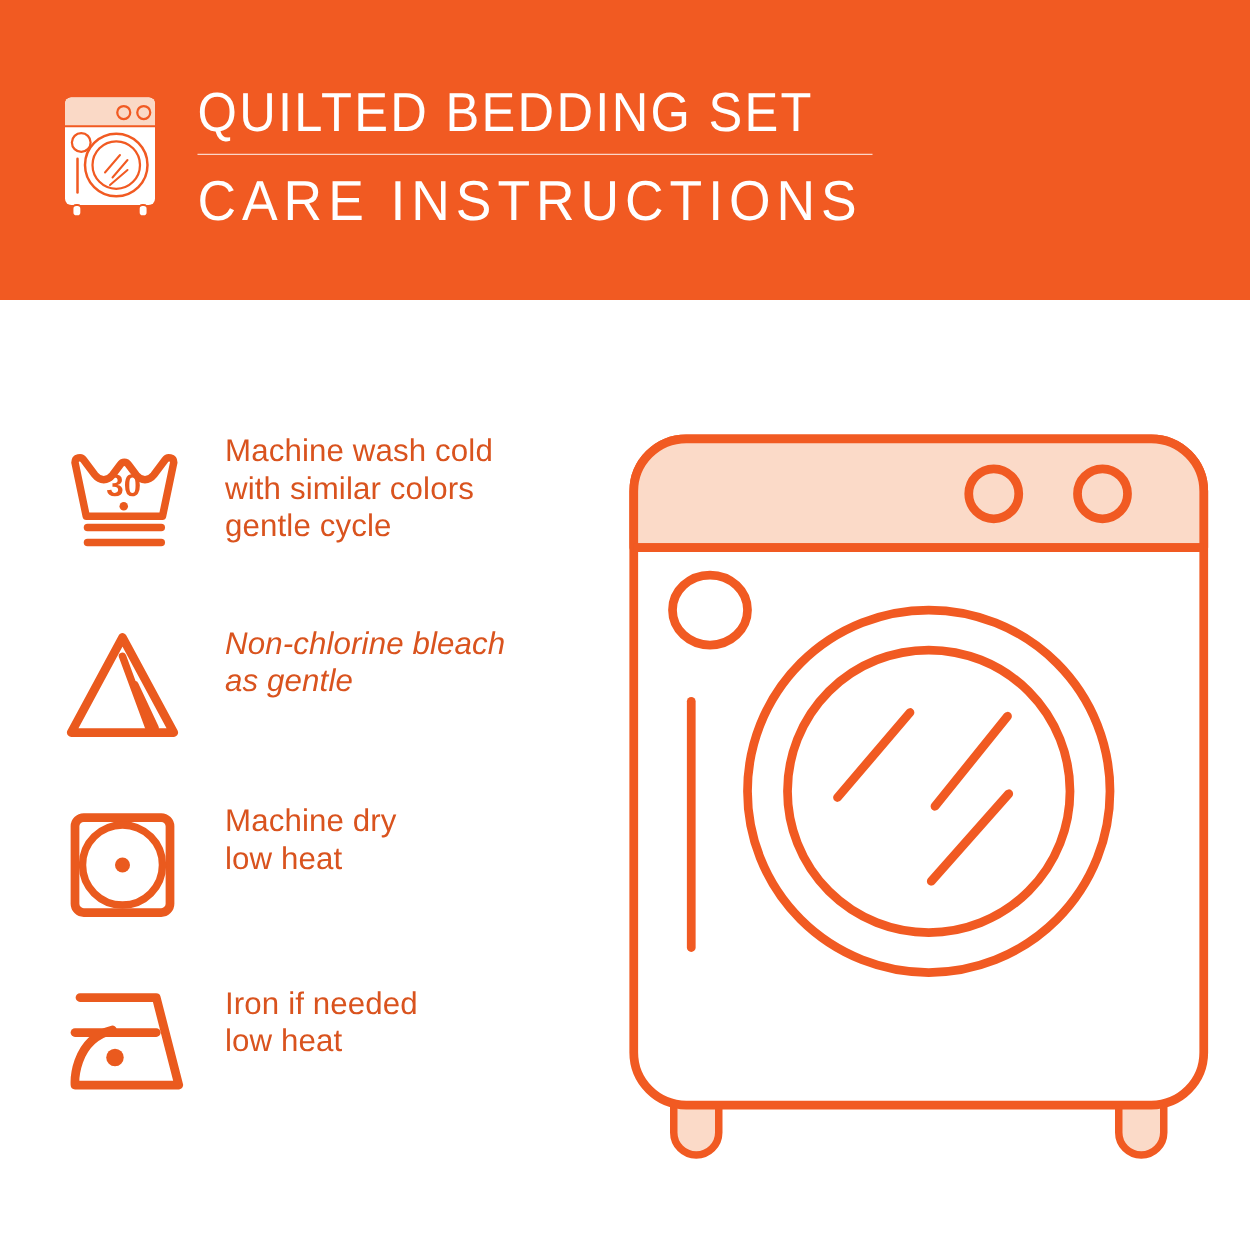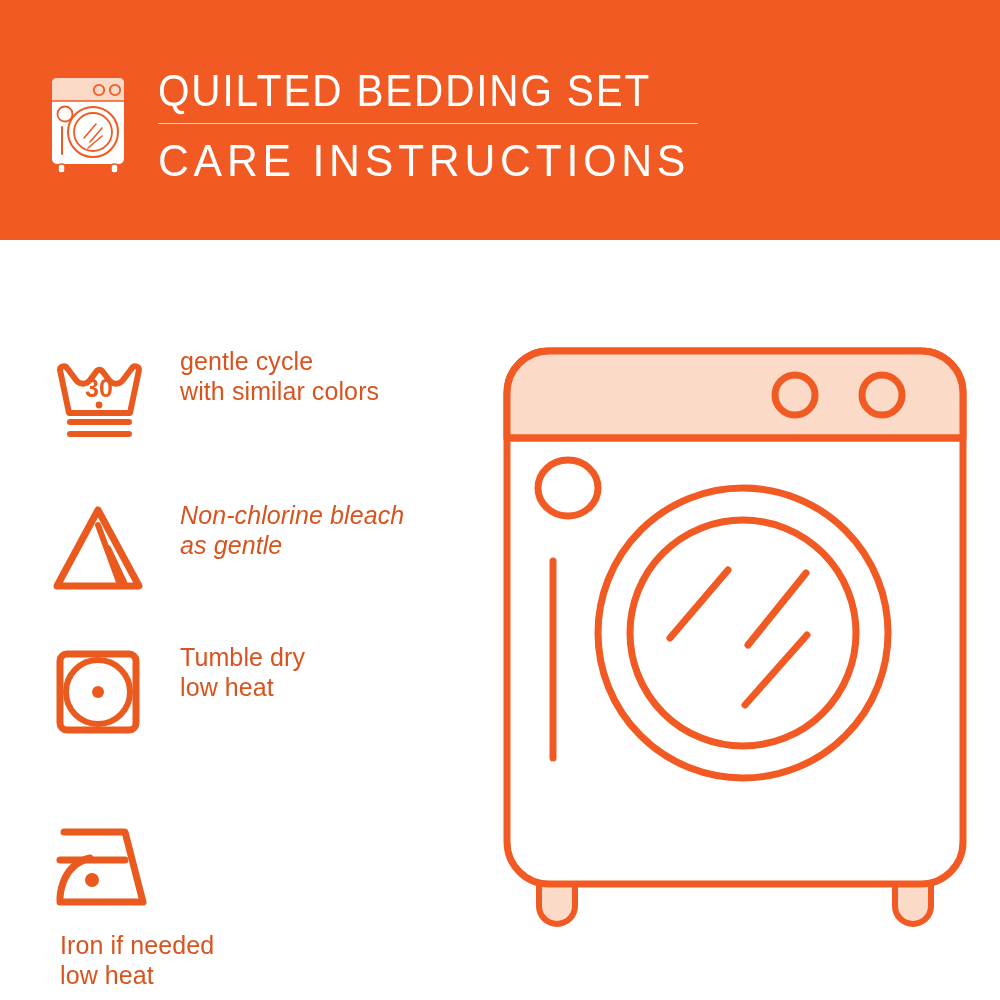--- a/index.html
+++ b/index.html
@@ -73,21 +73,21 @@
     line-height:30px;
     font-weight:400;
     letter-spacing:0.1px;
     padding-top:2px;
   }
   .care-text .ln{display:block;white-space:nowrap;}
 
   #row-0{top:104px;}
   #row-1{top:258px;font-style:italic;}
   #row-2{top:400px;}
-  #row-3{top:568px;flex-direction:column;}
+  #row-3{top:546px;}
 
   
   .machine{
     position:absolute;left:495px;top:333px;width:480px;height:600px;
   }
   svg{display:block;}
 </style>
 </head>
 <body>
 
@@ -139,22 +139,23 @@
 
           <text x="53" y="53" font-family="'Liberation Sans',sans-serif" font-size="25" font-weight="700" fill="#EA5A1E" text-anchor="middle">30</text>
 
           <circle cx="53" cy="61" r="3.4" fill="#EA5A1E"></circle>
 
           <line x1="24" y1="78" x2="83" y2="78" stroke="#EA5A1E" stroke-width="6" stroke-linecap="round"></line>
           <line x1="24" y1="90" x2="83" y2="90" stroke="#EA5A1E" stroke-width="6" stroke-linecap="round"></line>
         </svg>
       </div>
       <div class="care-text">
+        <span class="ln">Machine wash cold</span>
+        <span class="ln">with similar colors</span>
         <span class="ln">gentle cycle</span>
-        <span class="ln">with similar colors</span>
       </div>
     </div>
 
     <div class="care-row" id="row-1">
       <div class="care-icon">
         <svg width="104" height="100" viewBox="0 0 104 100" fill="none">
           <path d="M52 12 L93 88 L11 88 Z" fill="#FFFFFF" stroke="#EA5A1E" stroke-width="7" stroke-linejoin="round"></path>
           <path d="M52 27 L73 84" stroke="#EA5A1E" stroke-width="6" stroke-linecap="round"></path>
           <path d="M62 50 L78 84" stroke="#EA5A1E" stroke-width="6" stroke-linecap="round"></path>
         </svg>
@@ -167,21 +168,21 @@
 
     <div class="care-row" id="row-2">
       <div class="care-icon">
         <svg width="104" height="104" viewBox="0 0 104 104" fill="none">
           <rect x="14" y="14" width="76" height="76" rx="7" fill="#FFFFFF" stroke="#EA5A1E" stroke-width="7"></rect>
           <circle cx="52" cy="52" r="32" fill="none" stroke="#EA5A1E" stroke-width="6"></circle>
           <circle cx="52" cy="52" r="6" fill="#EA5A1E"></circle>
         </svg>
       </div>
       <div class="care-text">
-        <span class="ln">Tumble dry</span>
+        <span class="ln">Machine dry</span>
         <span class="ln">low heat</span>
       </div>
     </div>
 
     <div class="care-row" id="row-3">
       <div class="care-icon">
         <svg width="110" height="96" viewBox="0 0 110 96" fill="none">
 
           <path d="M18 12 H79 L97 82 H14 C14 82 12 46 44 38" fill="#FFFFFF" stroke="#EA5A1E" stroke-width="7" stroke-linejoin="round" stroke-linecap="round"></path>
 

